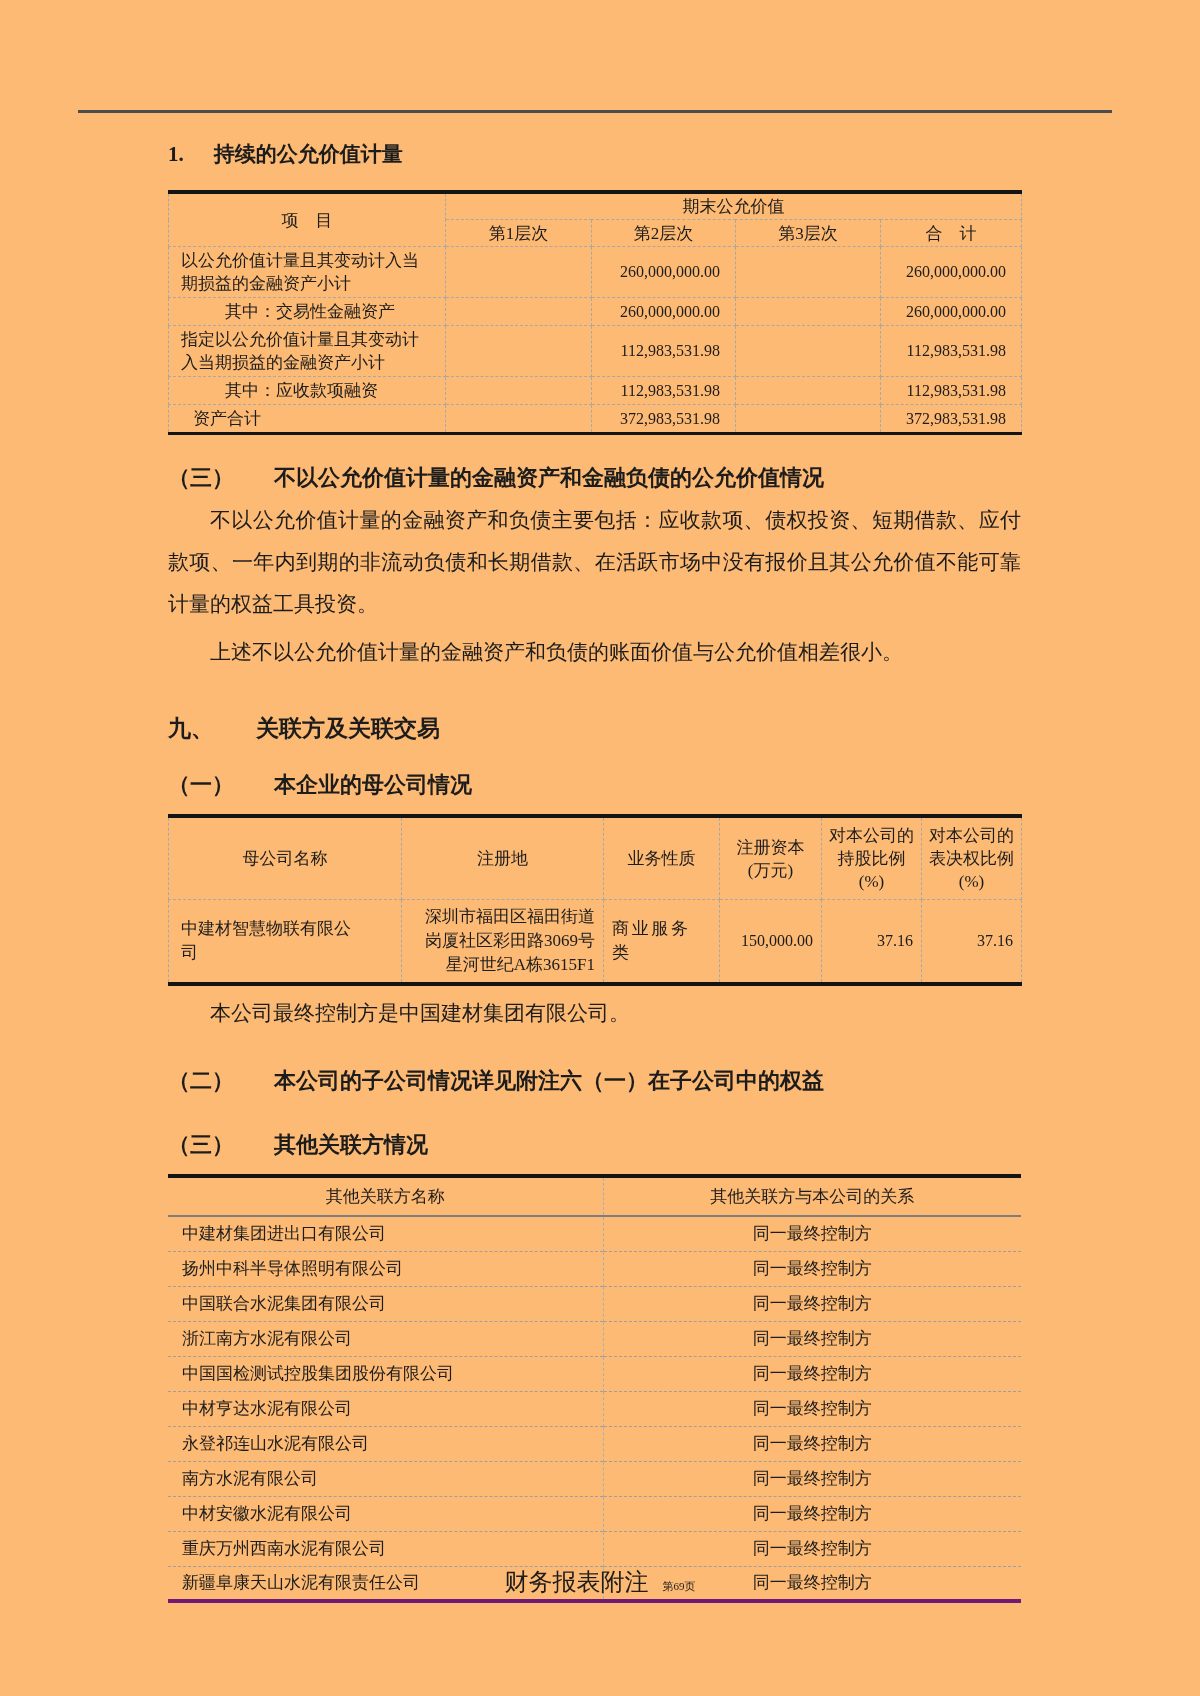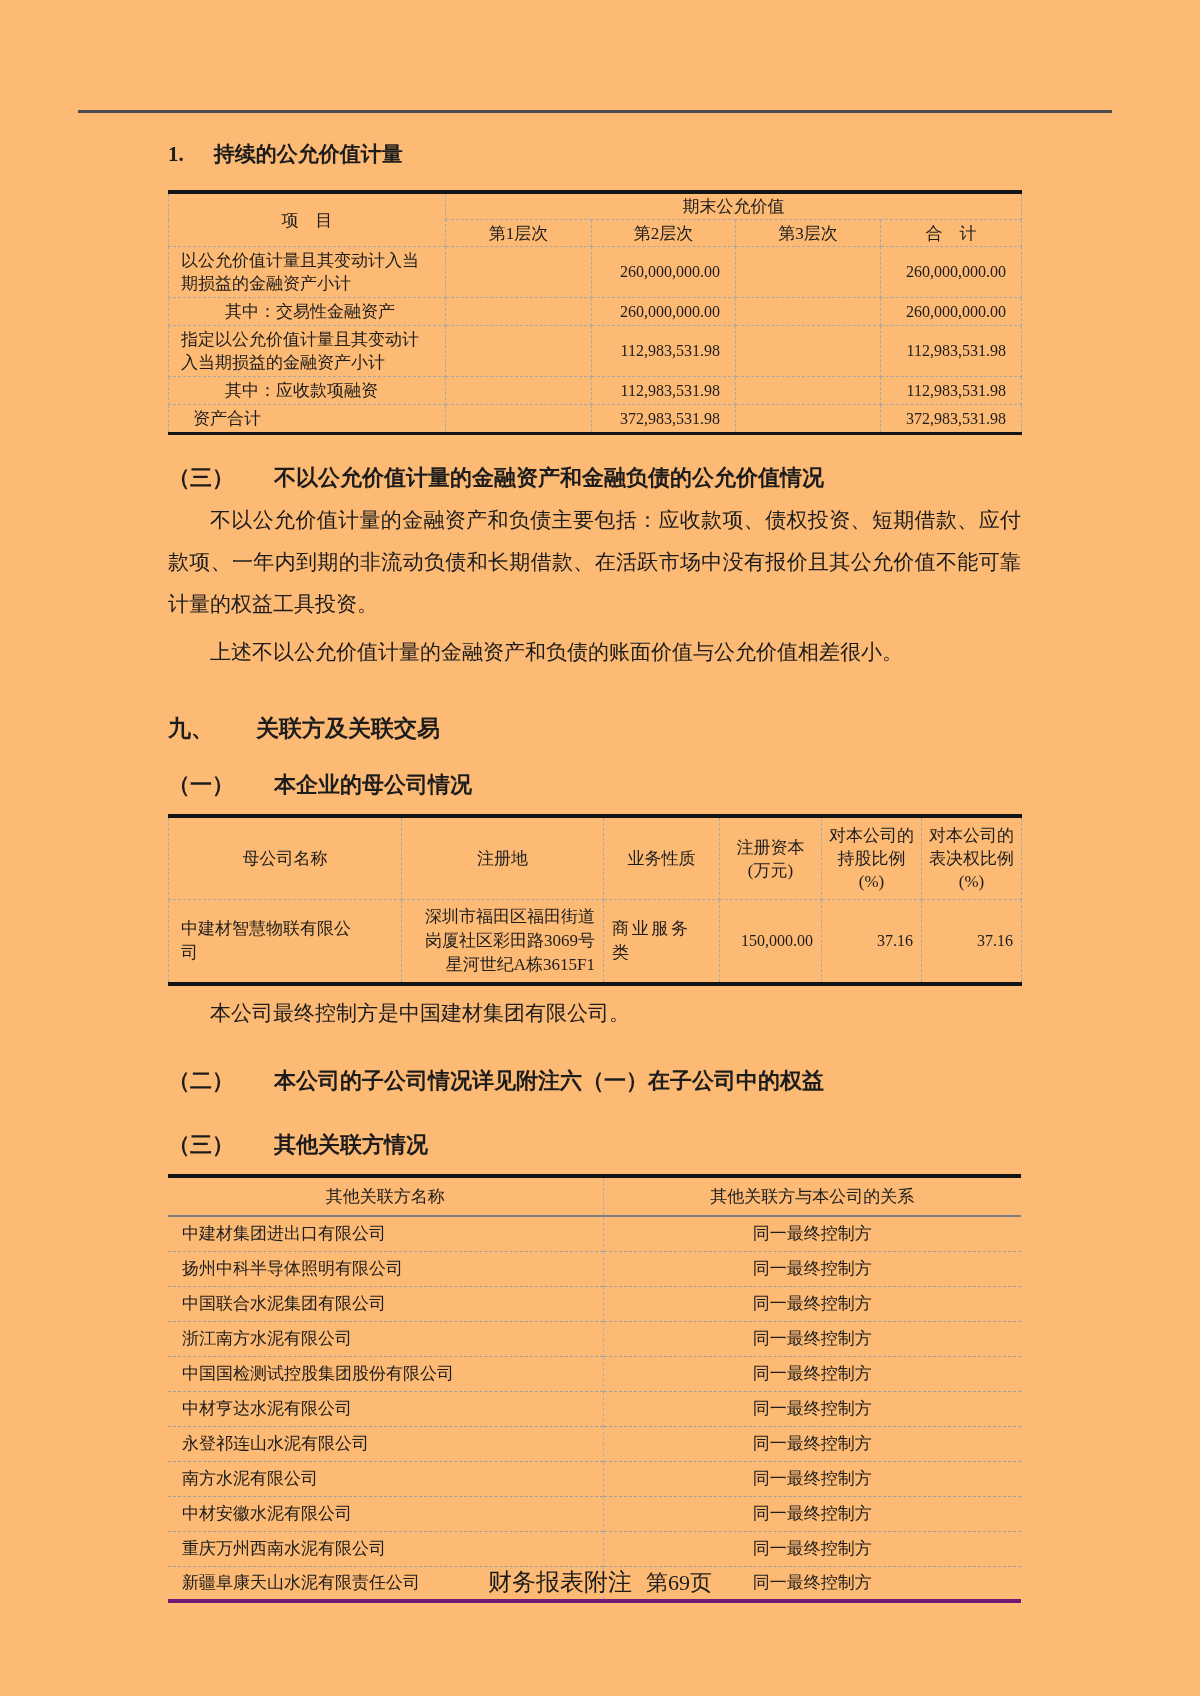--- a/index.html
+++ b/index.html
@@ -64,21 +64,21 @@
   .t3 td { border-top:1px dashed #9f9f9f; }
   .t3 th + th, .t3 td + td { border-left:1px dashed #adadad; }
   .t3 td.co { text-align:left; padding-left:14px; }
   .t3 td.rel { text-align:center; }
 
   .page-footer {
     position:absolute; left:0; right:0; top:1566px;
     text-align:center;
   }
   .page-footer .ft { font-size:24px; }
-  .page-footer .fp { font-size:22px; margin-left:14px; }
+  .page-footer .fp { font-size:11px; margin-left:14px; }
 
   .hmt1 { margin-top:28px; }
   .hmt2 { margin-top:40px; }
   .hmt3 { margin-top:26px; }
   .hmt4 { margin-top:32px; }
   .hmt5 { margin-top:34px; }
 </style>
 </head>
 <body>
 

